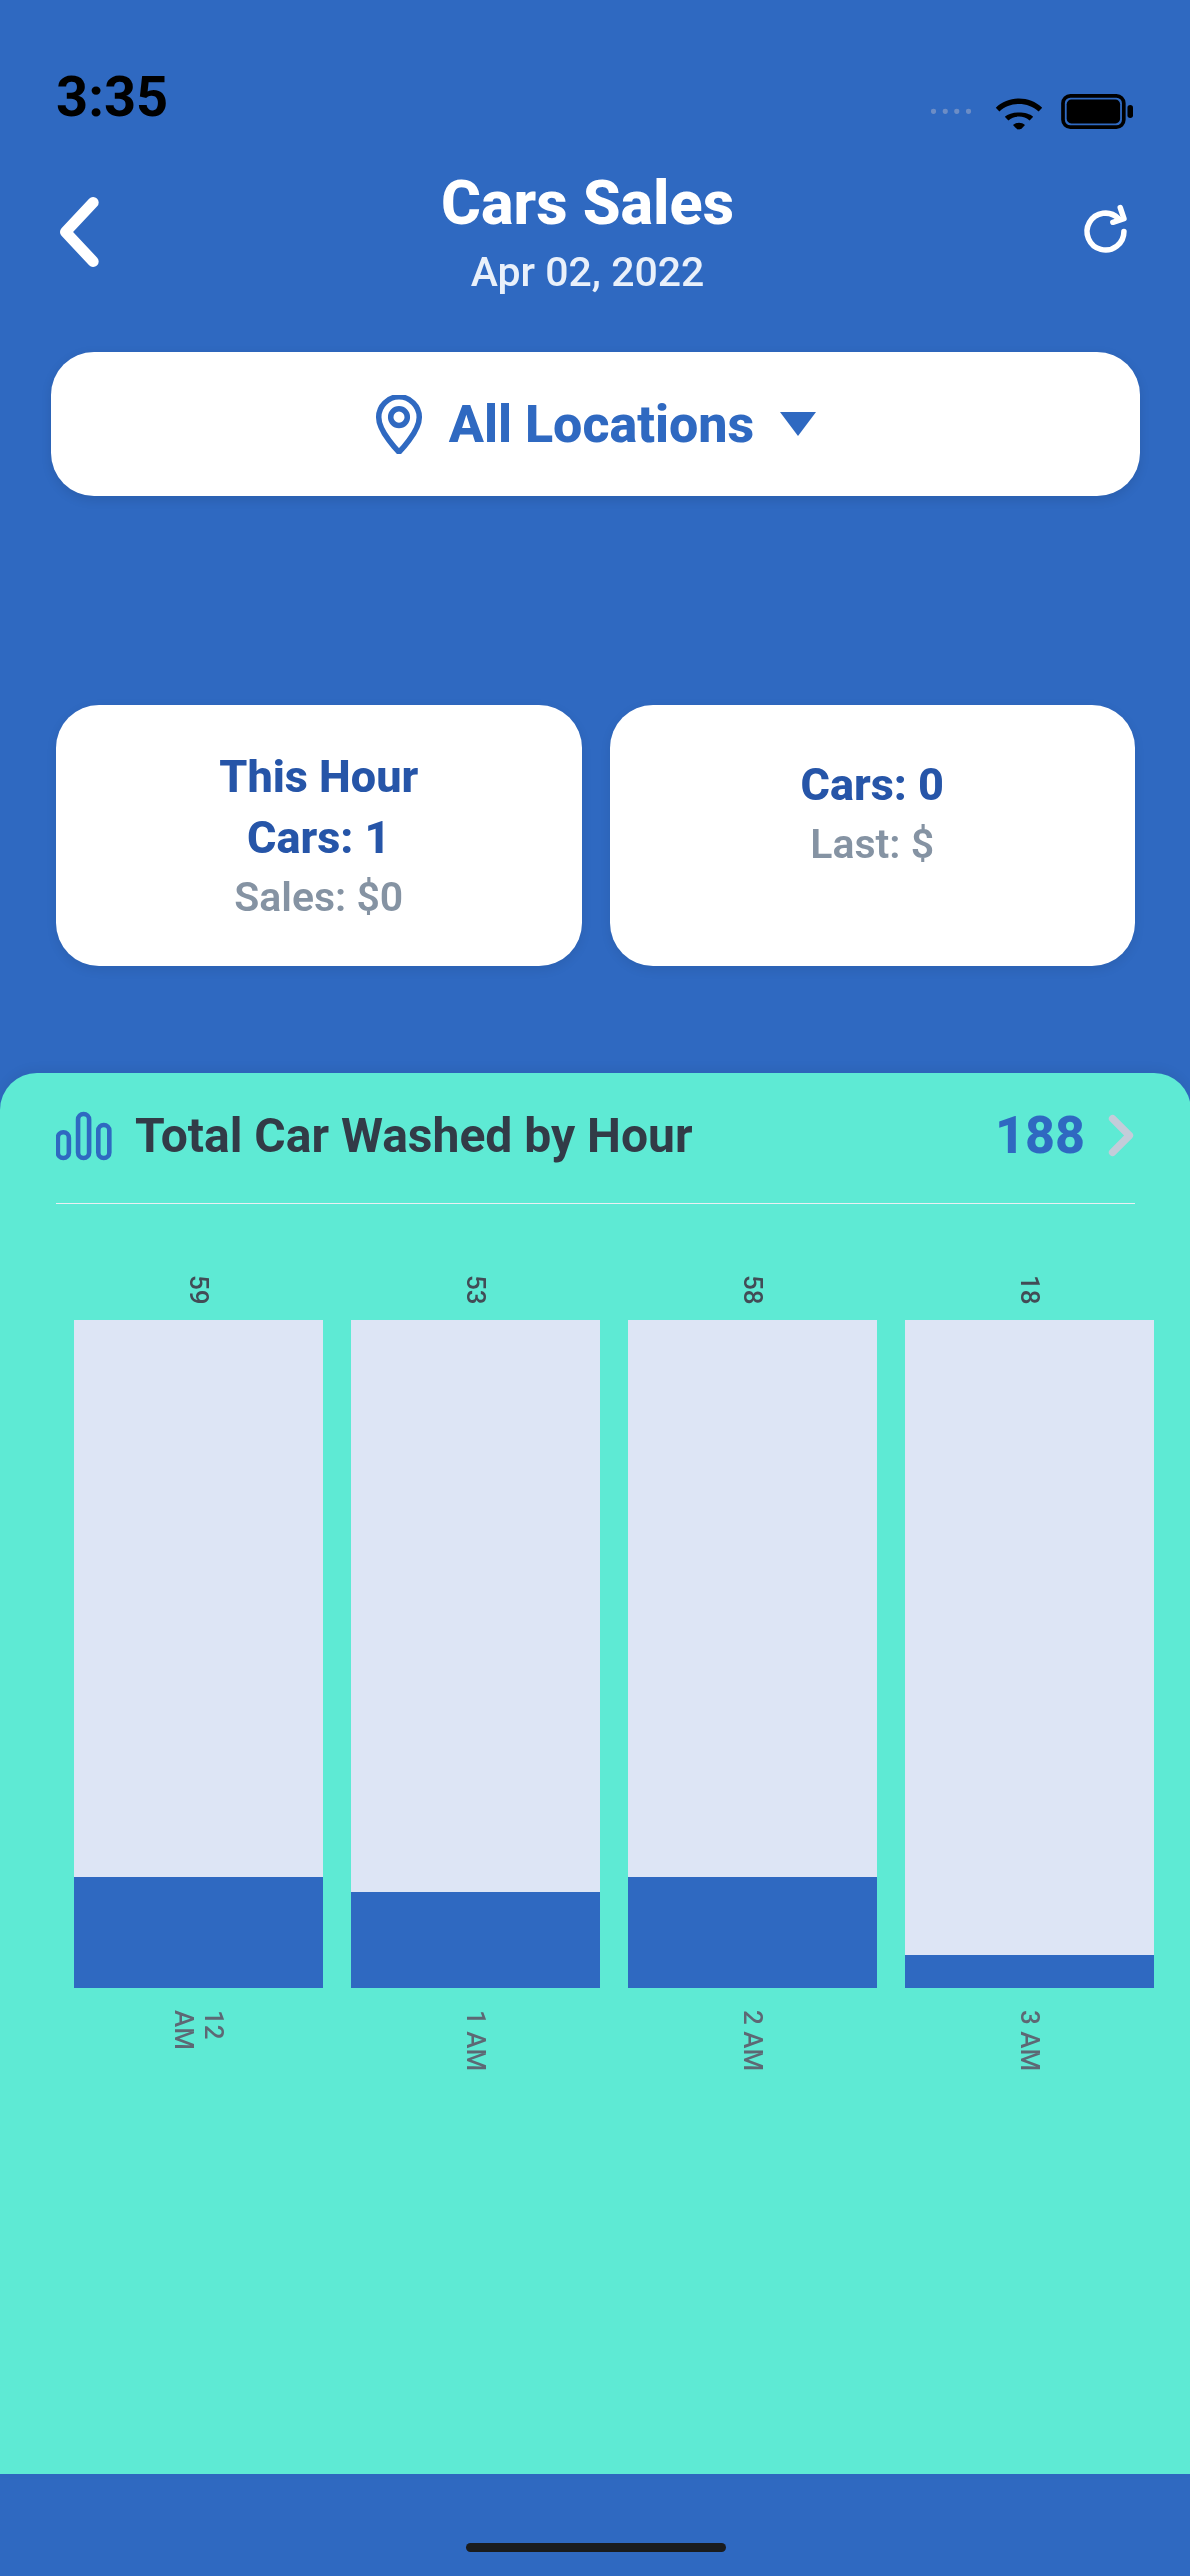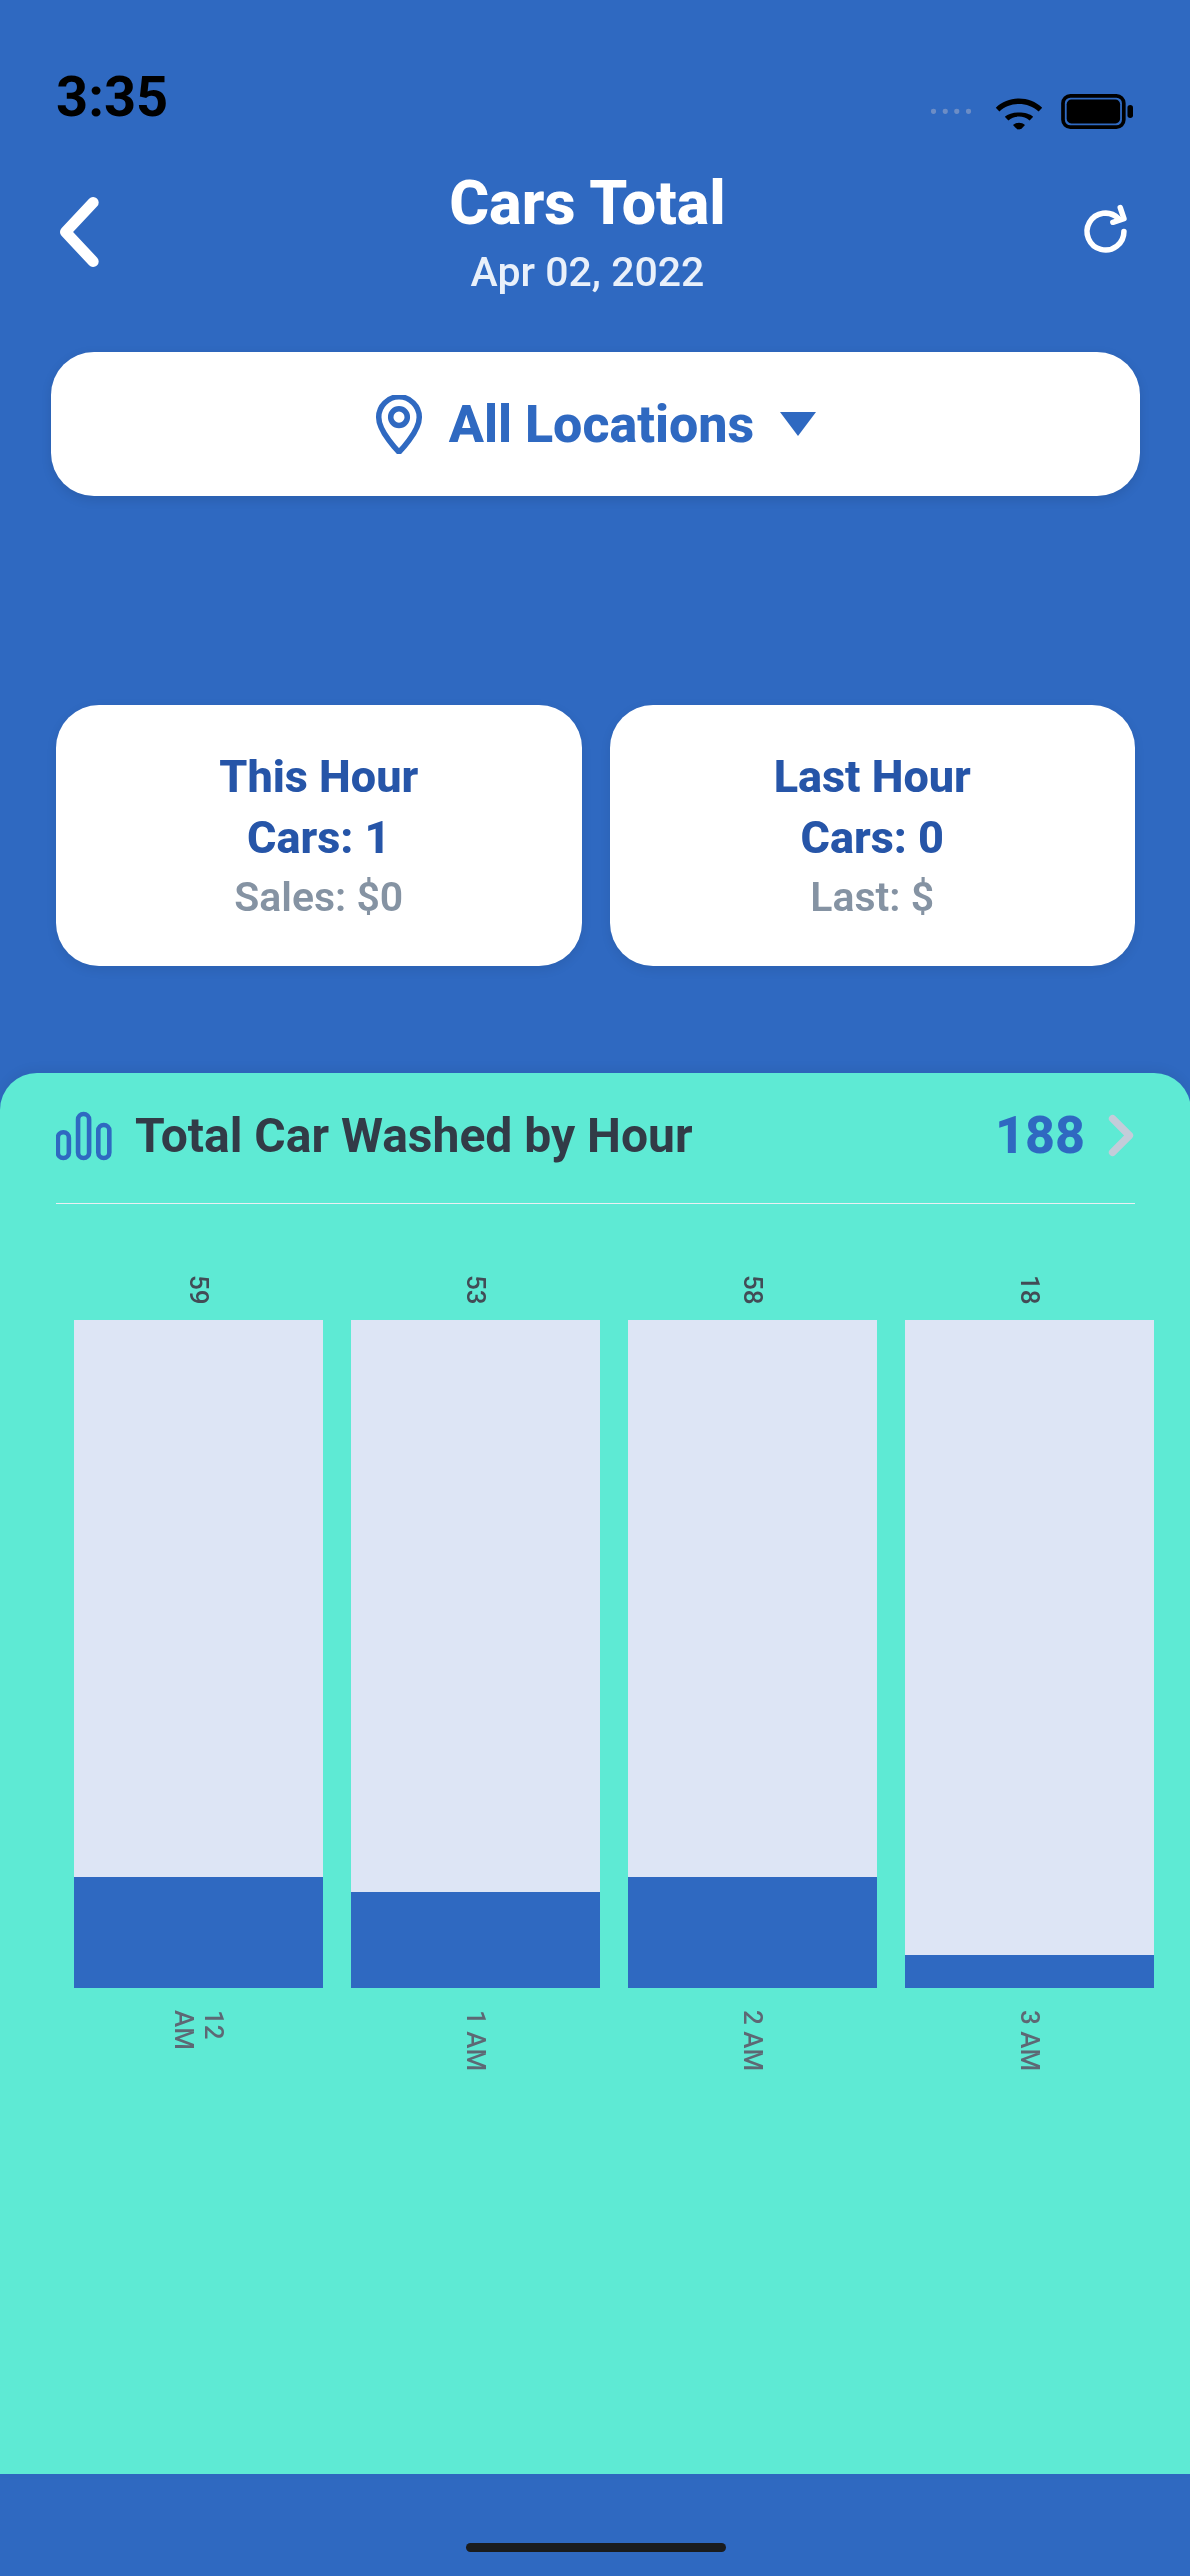--- a/index.html
+++ b/index.html
@@ -188,21 +188,21 @@
   </div>
 </div>
 
 <div class="nav-bar">
   <div class="back-chevron">
     <svg width="43" height="70" viewBox="0 0 23 38">
         <path d="M20 3 L5 19 L20 35" stroke="#fff" stroke-width="6" fill="none" stroke-linecap="round" stroke-linejoin="round"></path>
       </svg>
   </div>
   <div class="nav-center">
-    <div class="nav-title">Cars Total</div>
+    <div class="nav-title">Cars Sales</div>
     <div class="nav-subtitle">Apr 02, 2022</div>
   </div>
   <div class="sync-icon">
     <svg width="59" height="59" viewBox="0 0 32 32">
         <path d="M26 16a10 10 0 1 1-3-7.1" stroke="#fff" stroke-width="3" fill="none" stroke-linecap="round"></path>
         <path d="M24 3l2 6-6 2" stroke="#fff" stroke-width="3" fill="none" stroke-linecap="round" stroke-linejoin="round"></path>
       </svg>
   </div>
 </div>
 
@@ -217,21 +217,20 @@
   <span class="caret-down"></span>
 </div>
 
 <div class="cards-row">
   <div class="stat-card">
     <div class="stat-title">This Hour</div>
     <div class="stat-cars">Cars: 1</div>
     <div class="stat-sales">Sales: $0</div>
   </div>
   <div class="stat-card">
-    <div class="stat-title">Last Hour</div>
     <div class="stat-cars">Cars: 0</div>
     <div class="stat-sales">Last: $</div>
   </div>
 </div>
 
 <div class="panel">
   <div class="panel-header">
     <span class="bars-icon">
       <svg width="57" height="52" viewBox="0 0 31 28">
         <rect x="1" y="12" width="6" height="14" rx="3" fill="none" stroke="#2f69c1" stroke-width="2.5"></rect>

